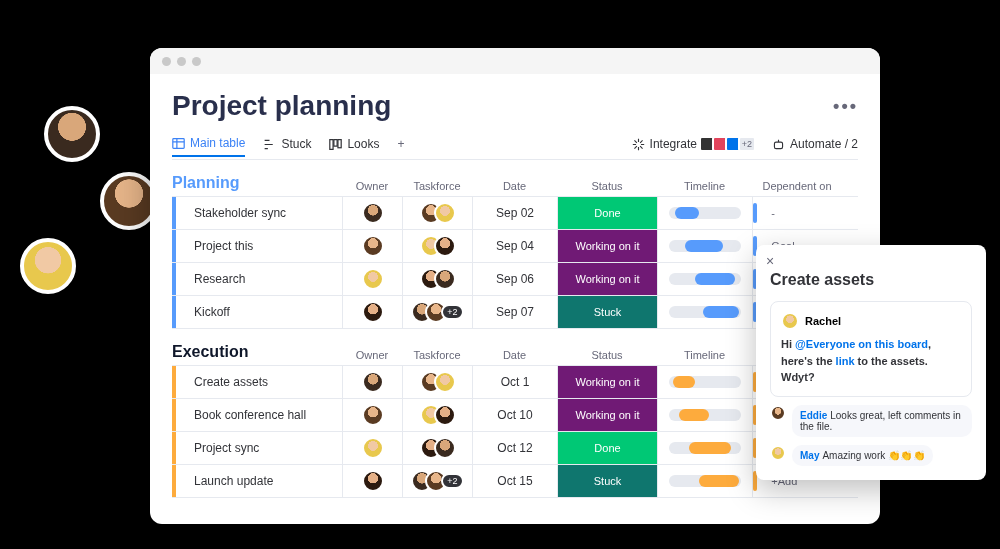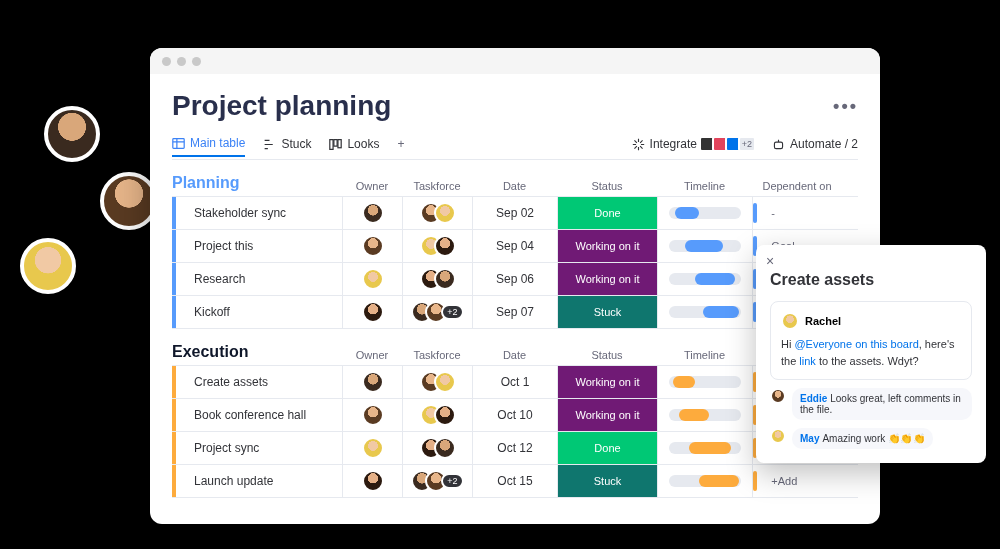--- a/index.html
+++ b/index.html
@@ -86,21 +86,21 @@
   .panel {
     position:absolute; right:14px; top:245px; width:230px;
     background:#fff; border-radius:8px; box-shadow:0 10px 30px rgba(0,0,0,.25);
     padding:12px 14px 14px 14px; font-size:12px;
   }
   .panel .close { position:absolute; left:10px; top:8px; font-size:14px; color:#676879; cursor:pointer; }
   .panel h2 { font-size:16px; font-weight:600; margin:14px 0 12px; color:#323338; }
   .post { border:1px solid #e6e9ef; border-radius:8px; padding:10px; }
   .post .hdr { display:flex; align-items:center; gap:6px; font-weight:600; font-size:11px; margin-bottom:6px;}
   .post .hdr .avatar { width:18px; height:18px; }
-  .post p { font-size:11px; line-height:1.5; color:#323338;}
+  .post p { font-size:11px; line-height:1.5; color:#323338;font-weight:bold;}
   .link { color:#0073ea; }
   .actions { display:flex; border-top:1px solid #e6e9ef; margin-top:8px; }
   .actions div { flex:1; text-align:center; font-size:10px; color:#676879; padding:5px 0; display:flex; gap:4px; align-items:center; justify-content:center; cursor:pointer;}
   .actions div:first-child { border-right:1px solid #e6e9ef; }
   .reply { display:flex; gap:6px; align-items:flex-start; margin-top:8px; }
   .reply .avatar { width:16px; height:16px; flex-shrink:0;}
   .reply .bubble { background:#f6f7fb; border-radius:10px; padding:5px 8px; font-size:10px; color:#323338; }
   .reply .bubble .nm { color:#0073ea; font-weight:600; margin-right:3px;}
   
   .av1 { background: radial-gradient(circle at 50% 35%, #d9a77a 0 35%, #3a2a1f 36% 100%); }

